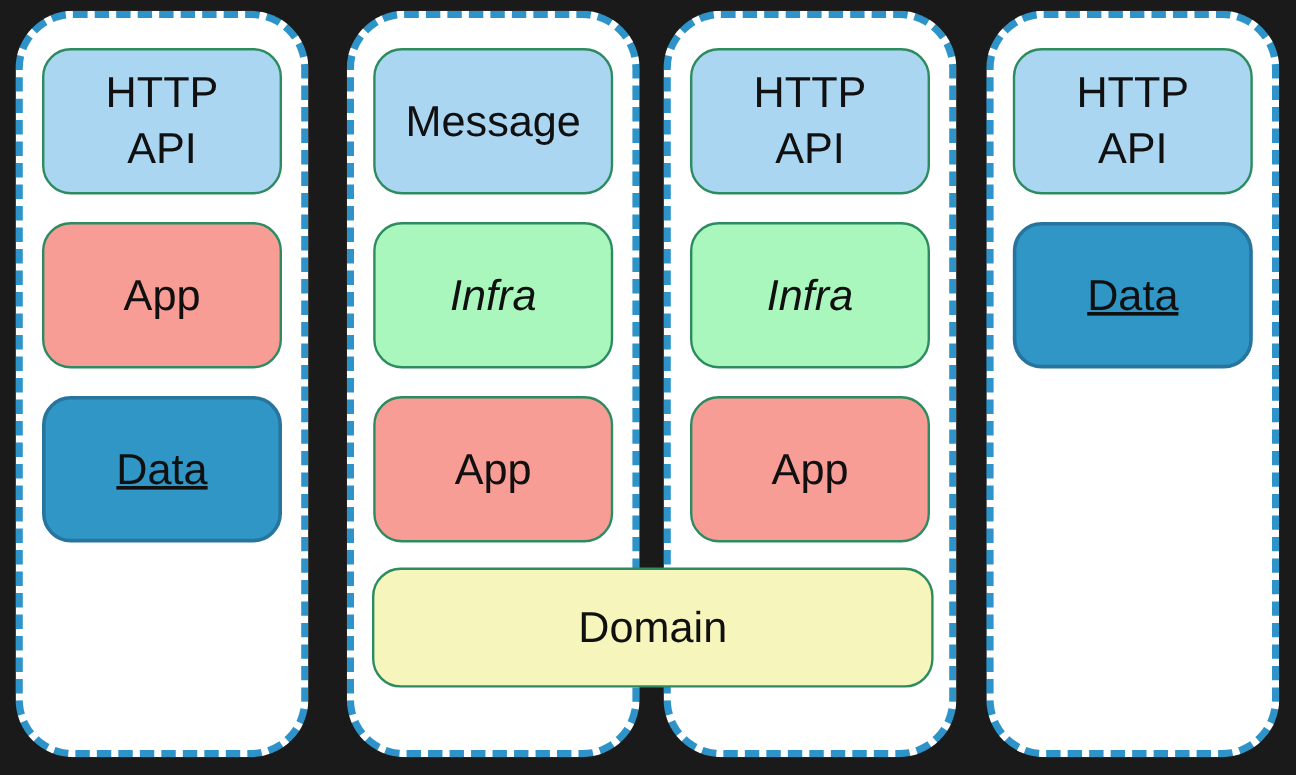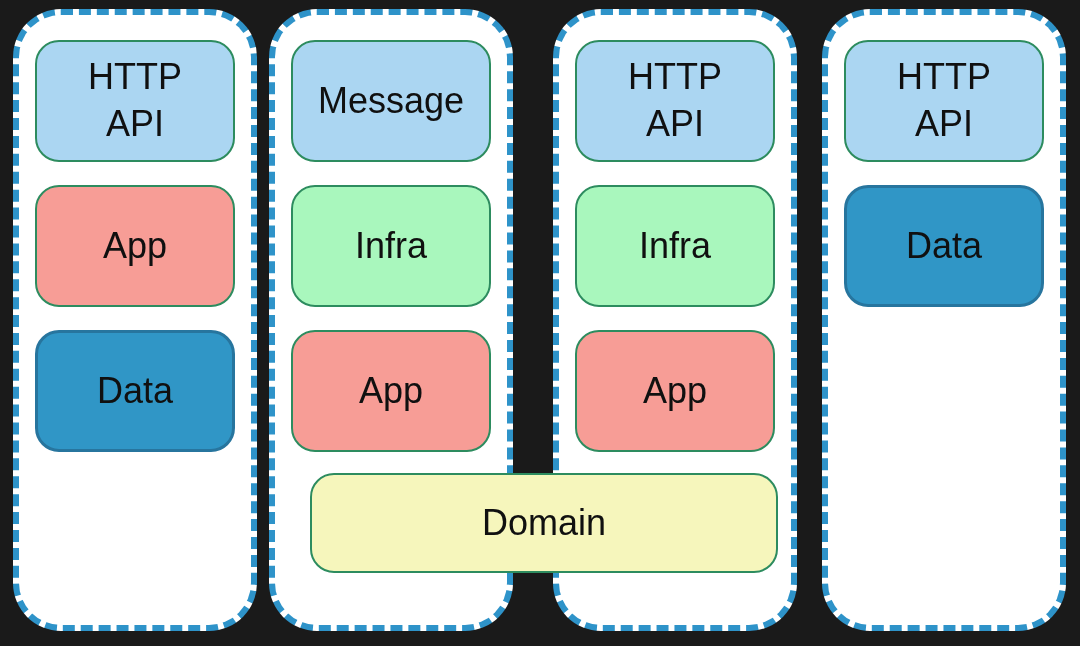--- a/index.html
+++ b/index.html
@@ -19,21 +19,21 @@
     position: absolute;
     top: 9px;
     height: 622px;
     width: 244px;
     box-sizing: border-box;
     background: var(--column-fill, #ffffff);
     border: 6px dashed var(--dash-blue, #2e93c9);
     border-radius: 48px;
   }
   .col-1 { left: 13px; }
-  .col-2 { left: 269px; }
+  .col-2 { left: 289px; }
   .col-3 { left: 553px; }
   .col-4 { left: 822px; }
 
   .box {
     position: absolute;
     left: 50%;
     transform: translateX(-50%);
     width: 200px;
     height: 122px;
     box-sizing: border-box;
@@ -46,24 +46,25 @@
     font-size: 36px;
     line-height: 1.3;
     color: var(--text, #101010);
   }
   .row-1 { top: 25px; }
   .row-2 { top: 170px; }
   .row-3 { top: 315px; }
 
   .t-http  { background: var(--light-blue, #abd6f2); }
   .t-app   { background: var(--salmon, #f79d96); align-items: center; }
-  .t-infra { background: var(--light-green, #a9f7bd); }
+  .t-infra { background: var(--light-green, #a9f7bd); font-style: italic; }
   .t-data  {
     background: var(--data-blue, #3096c6);
     border: 3px solid var(--data-blue-border, #27759e);
+    text-decoration: underline;
   }
   .t-domain { background: var(--pale-yellow, #f6f6bc); }
 
   .wrap .label {
     display: inline-block;
     width: 124px;
   }
 
   .domain-box {
     position: absolute;

